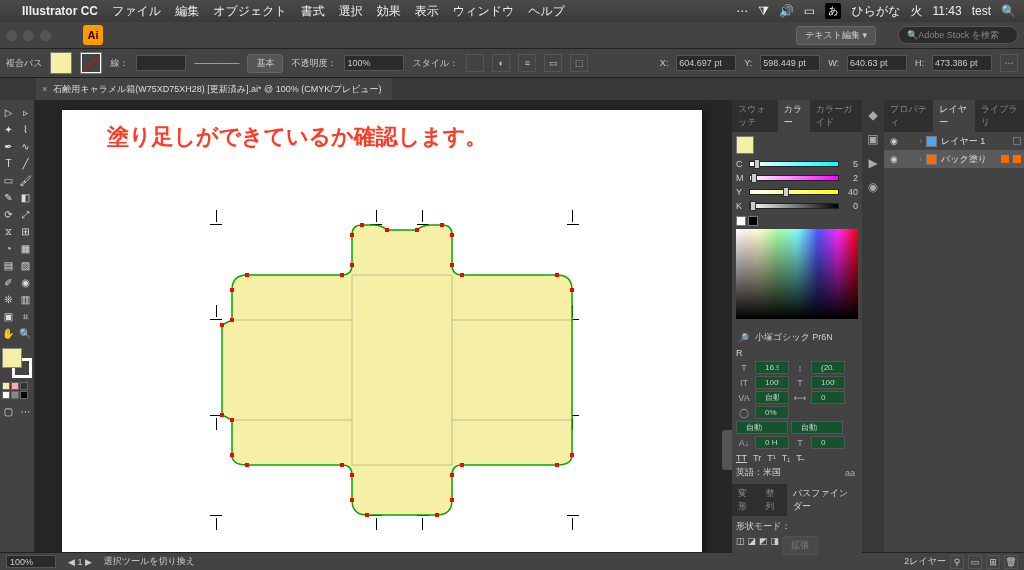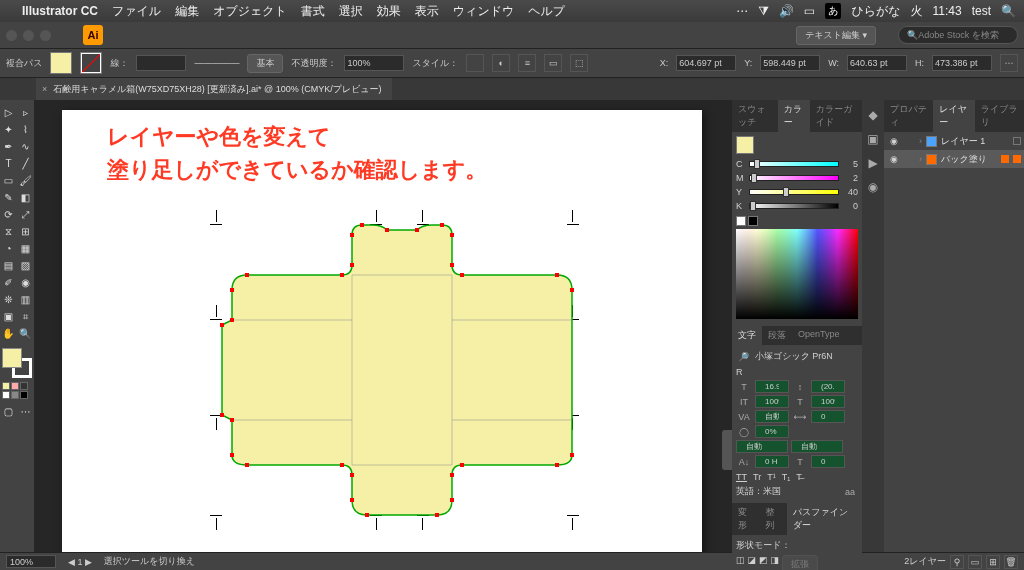--- a/index.html
+++ b/index.html
@@ -267,21 +267,20 @@
     </div>
     <div class="row">
         <div class="tool">▢</div>
         <div class="tool">⋯</div>
       </div>
   </div>
 
   <div class="canvas-area">
     <div class="canvas">
       <div class="annotation">
-        <div>レイヤーや色を変えて</div>
         <div>塗り足しができているか確認します。</div>
       </div>
 
       <div class="cropmark cm-tl" style="left:140px;top:100px"></div>
       <div class="cropmark cm-tr" style="left:505px;top:100px"></div>
       <div class="cropmark cm-tl" style="left:300px;top:100px"></div>
       <div class="cropmark cm-tr" style="left:355px;top:100px"></div>
 
       <div class="cropmark cm-tl" style="left:140px;top:195px"></div>
       <div class="cropmark cm-tr" style="left:505px;top:195px"></div>
@@ -394,25 +393,20 @@
           <span class="val">0</span>
         </div>
       <div style="display:flex;gap:2px;margin-top:3px">
           <div style="width:10px;height:10px;background:#fff;border:1px solid #777"></div>
           <div style="width:10px;height:10px;background:#000;border:1px solid #777"></div>
         </div>
       <div class="colorfield"></div>
     </div>
     <div class="panelsep"></div>
 
-    <div class="panel-tabrow">
-      <div class="ptab active">文字</div>
-      <div class="ptab">段落</div>
-      <div class="ptab">OpenType</div>
-    </div>
     <div class="panel-body">
       <div class="typo-row">
           <span class="ico">🔎</span>
           <span style="flex:1">小塚ゴシック Pr6N</span>
         </div>
       <div class="typo-row">
           <span>R</span>
         </div>
       <div class="typo-row">
           <span class="ico">T</span>

